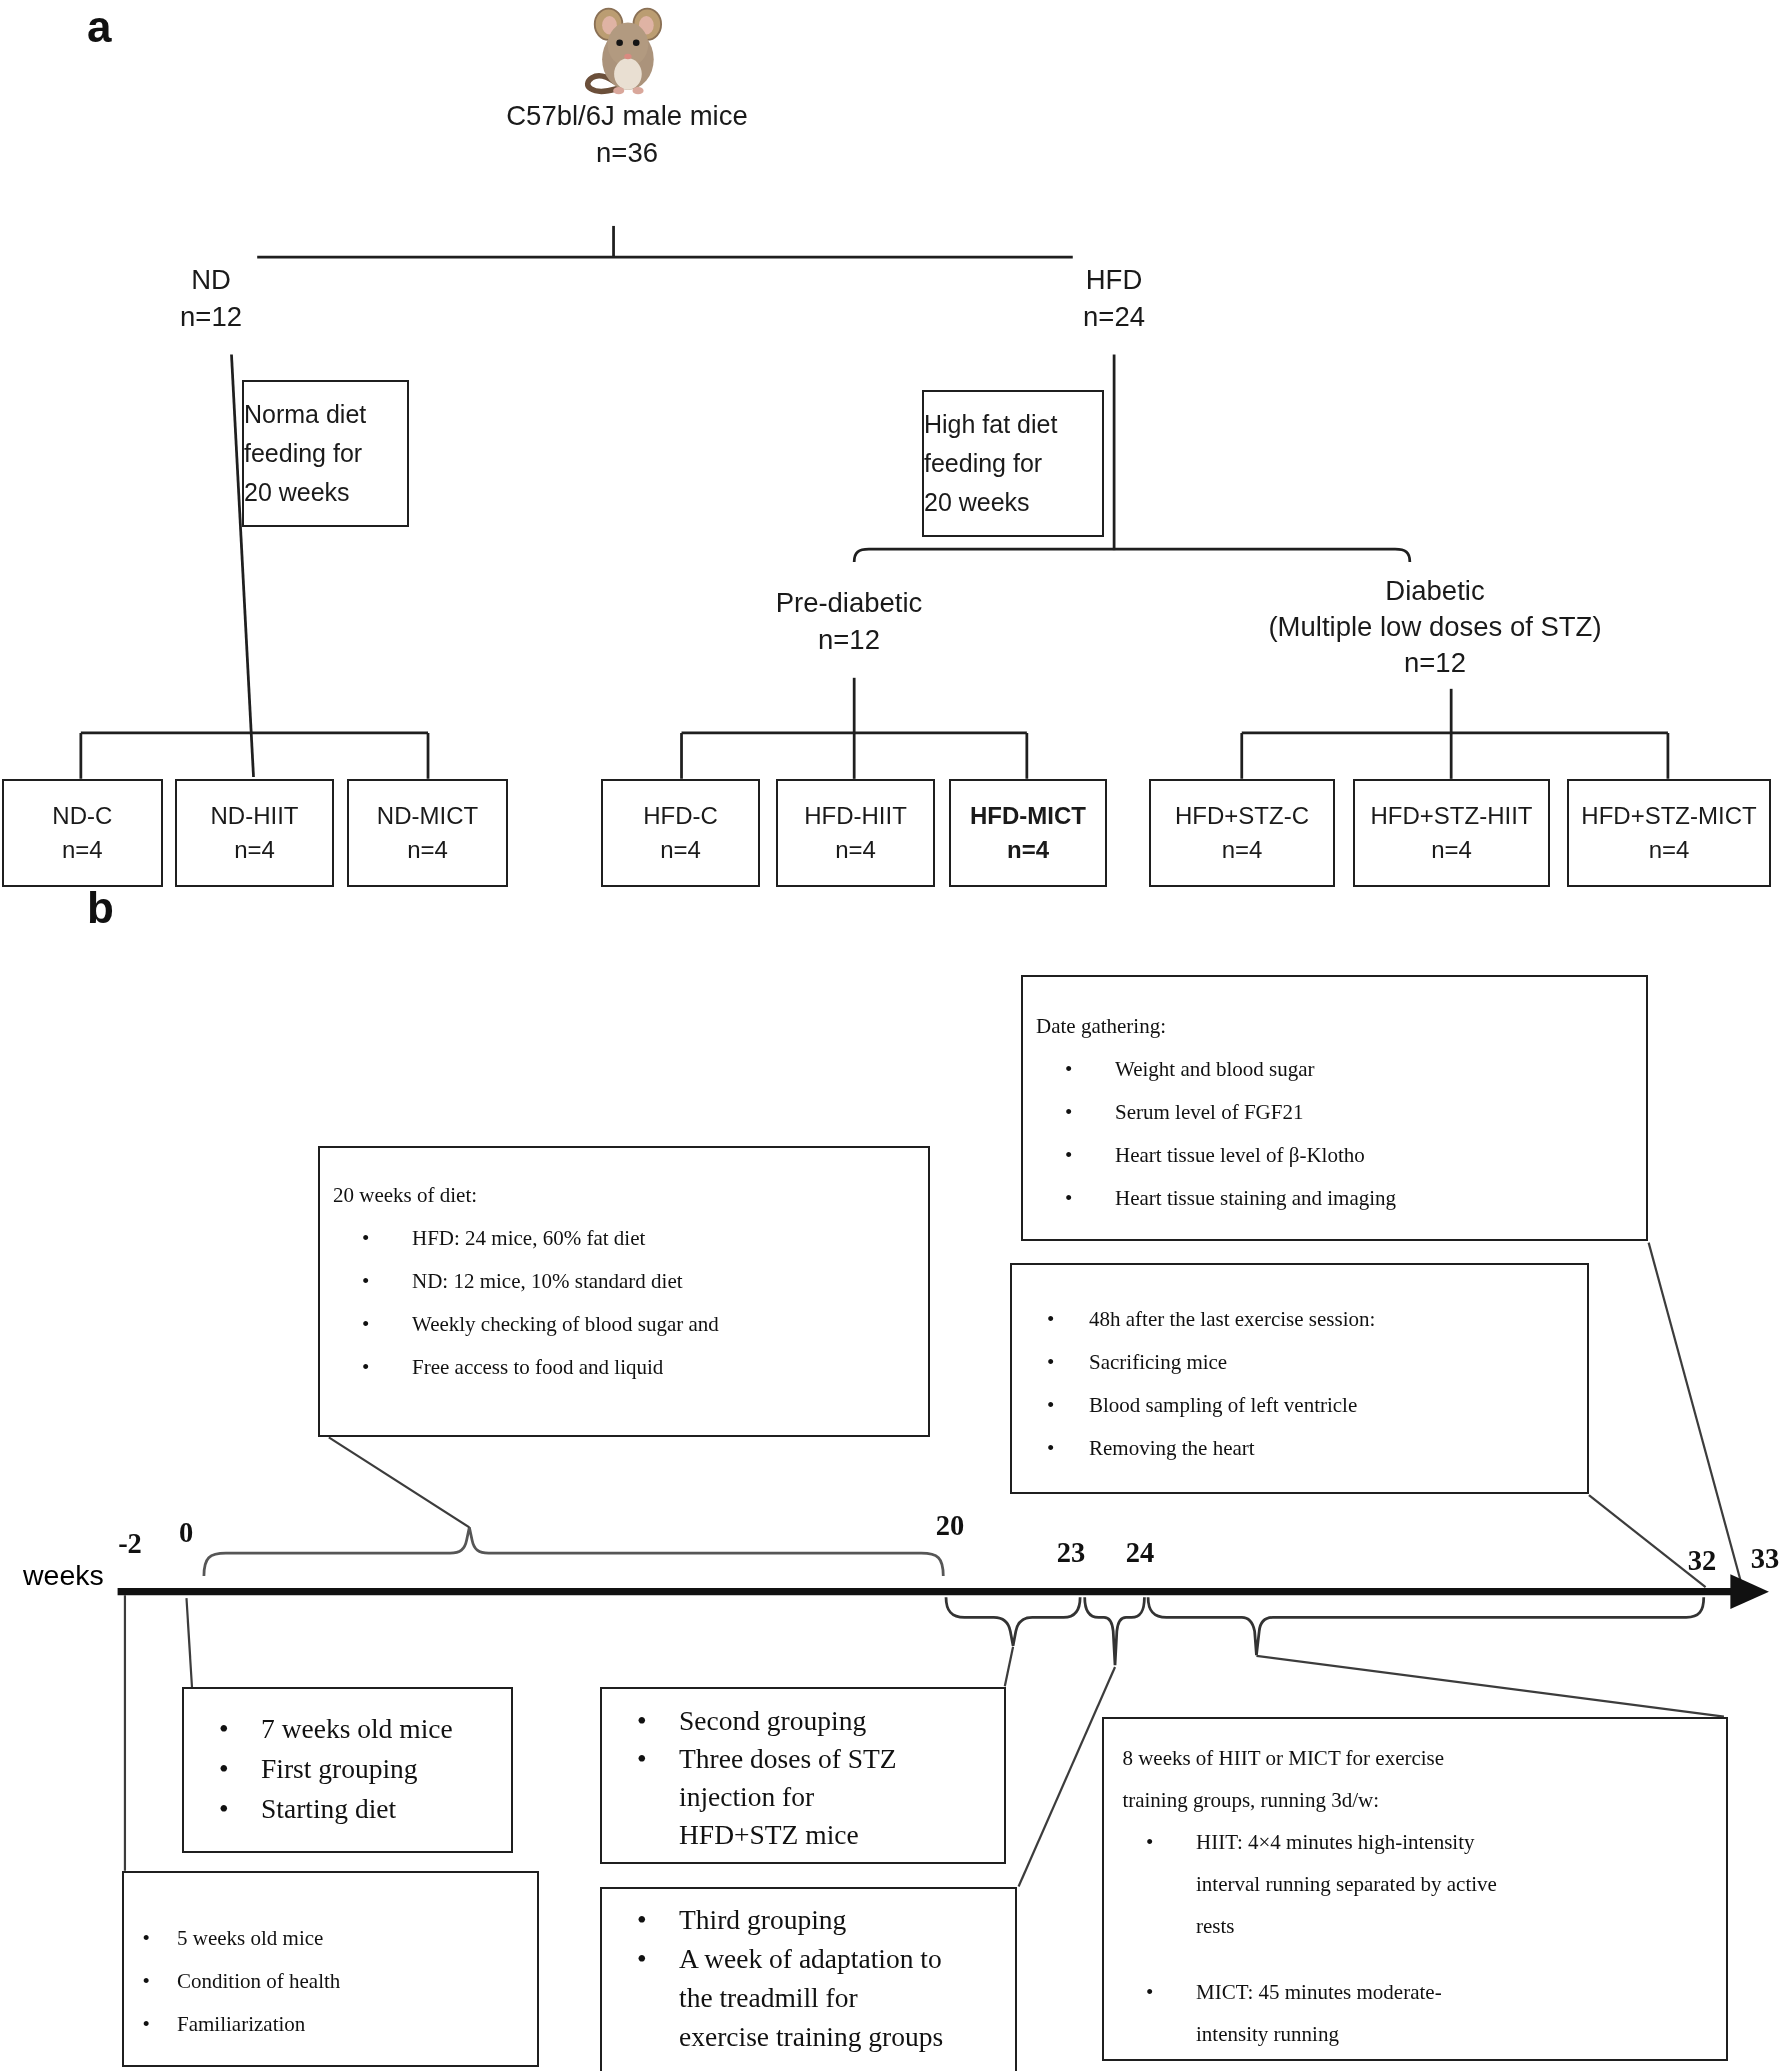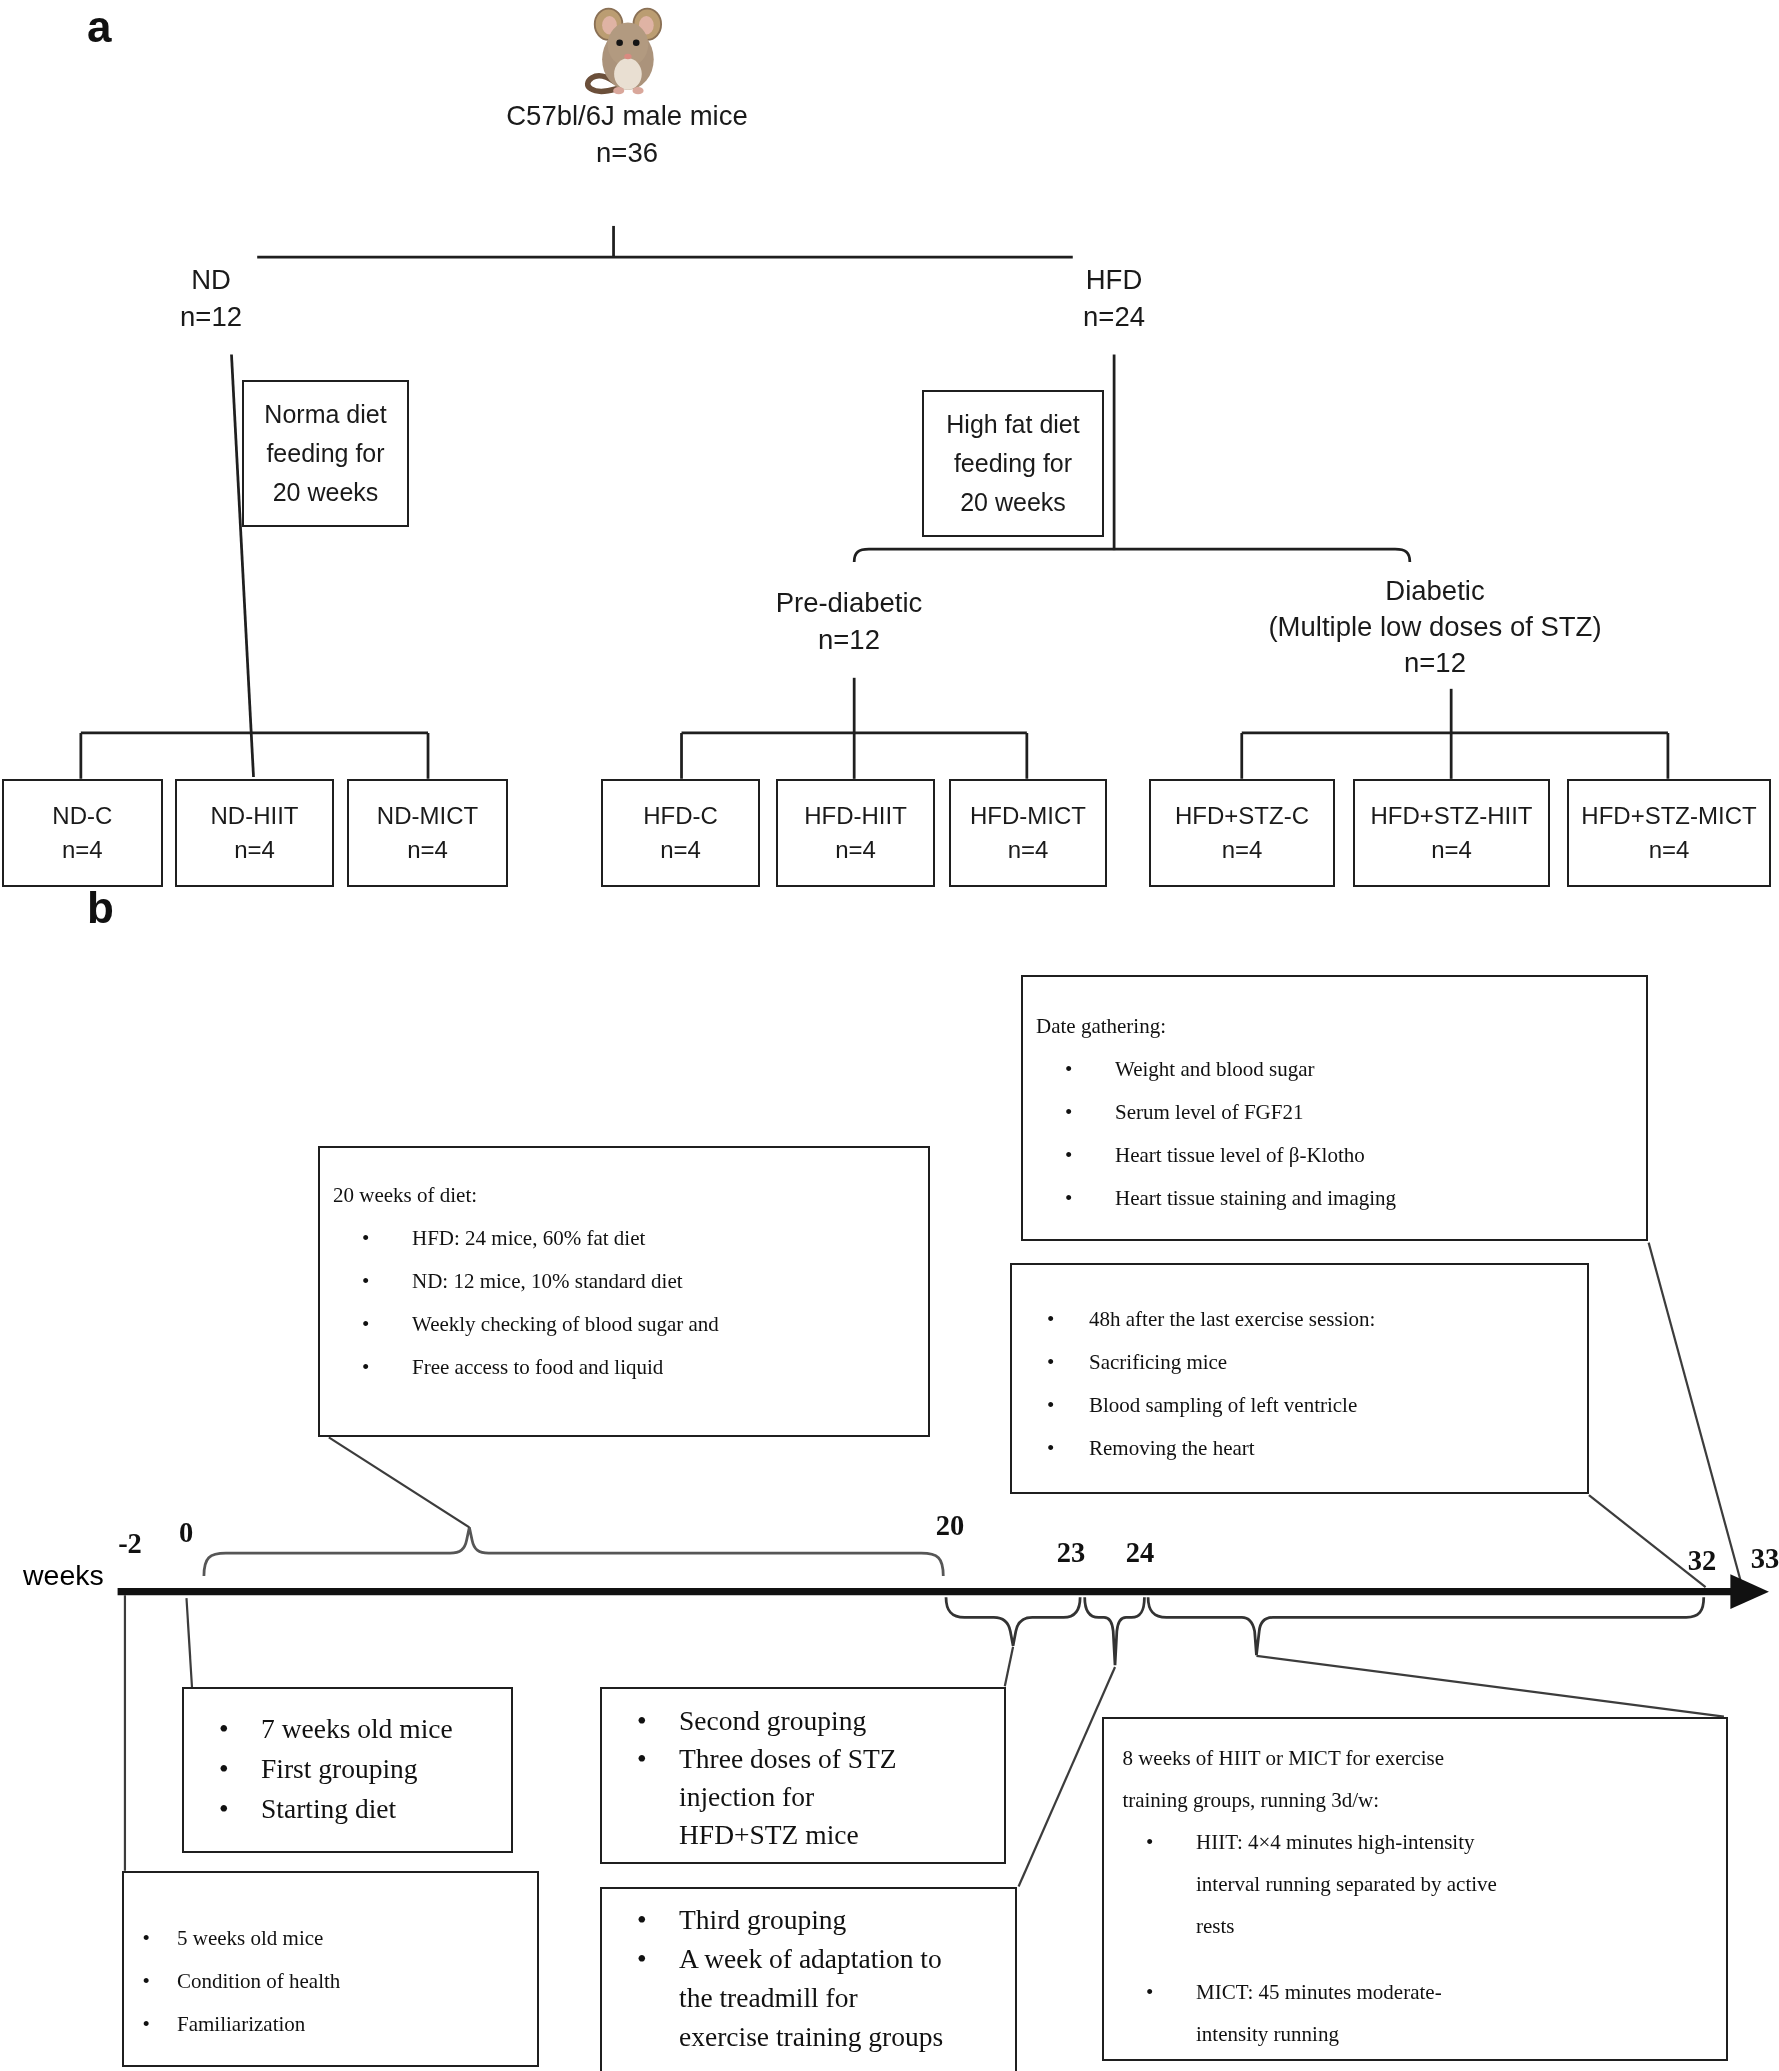--- a/index.html
+++ b/index.html
@@ -6,21 +6,21 @@
   body{
     width:1780px;height:2072px;position:relative;background:#ffffff;
     font-family:"Liberation Sans",sans-serif;color:#1a1a1a;overflow:hidden;
   }
   .abs{position:absolute;}
   .panel-label{font-size:44px;font-weight:bold;color:#111;}
   .node{font-size:27.5px;line-height:37px;text-align:center;white-space:nowrap;}
   .nodewrap{position:absolute;transform:translateX(-50%);text-align:center;}
   .abox{
     position:absolute;border:2.8px solid #1f1f1f;box-sizing:border-box;
-    text-align:center;font-size:25px;line-height:39px;background:#fff;
+    text-align:left;font-size:25px;line-height:39px;background:#fff;
   }
   .leaf{
     position:absolute;border:2.8px solid #1f1f1f;box-sizing:border-box;height:108px;
     text-align:center;font-size:24px;line-height:34px;padding-top:18.4px;background:#fff;
   }
   .ibox{
     position:absolute;border:2.8px solid #1f1f1f;box-sizing:border-box;background:#fff;
     font-family:"Liberation Serif",serif;font-size:21px;color:#111;
   }
   .bl{position:relative;padding-left:77px;padding-right:13px;line-height:43px;}
@@ -151,21 +151,21 @@
   <div>n=4</div>
 </div>
 <div class="leaf" style="left:601px;top:779px;width:159px;">
   <div>HFD-C</div>
   <div>n=4</div>
 </div>
 <div class="leaf" style="left:776px;top:779px;width:159px;">
   <div>HFD-HIIT</div>
   <div>n=4</div>
 </div>
-<div class="leaf" style="left:949px;top:779px;width:158px;">
+<div class="leaf" style="left:949px;top:779px;width:158px;font-weight:bold;">
   <div>HFD-MICT</div>
   <div>n=4</div>
 </div>
 <div class="leaf" style="left:1149px;top:779px;width:186px;">
   <div>HFD+STZ-C</div>
   <div>n=4</div>
 </div>
 <div class="leaf" style="left:1353px;top:779px;width:197px;">
   <div>HFD+STZ-HIIT</div>
   <div>n=4</div>

